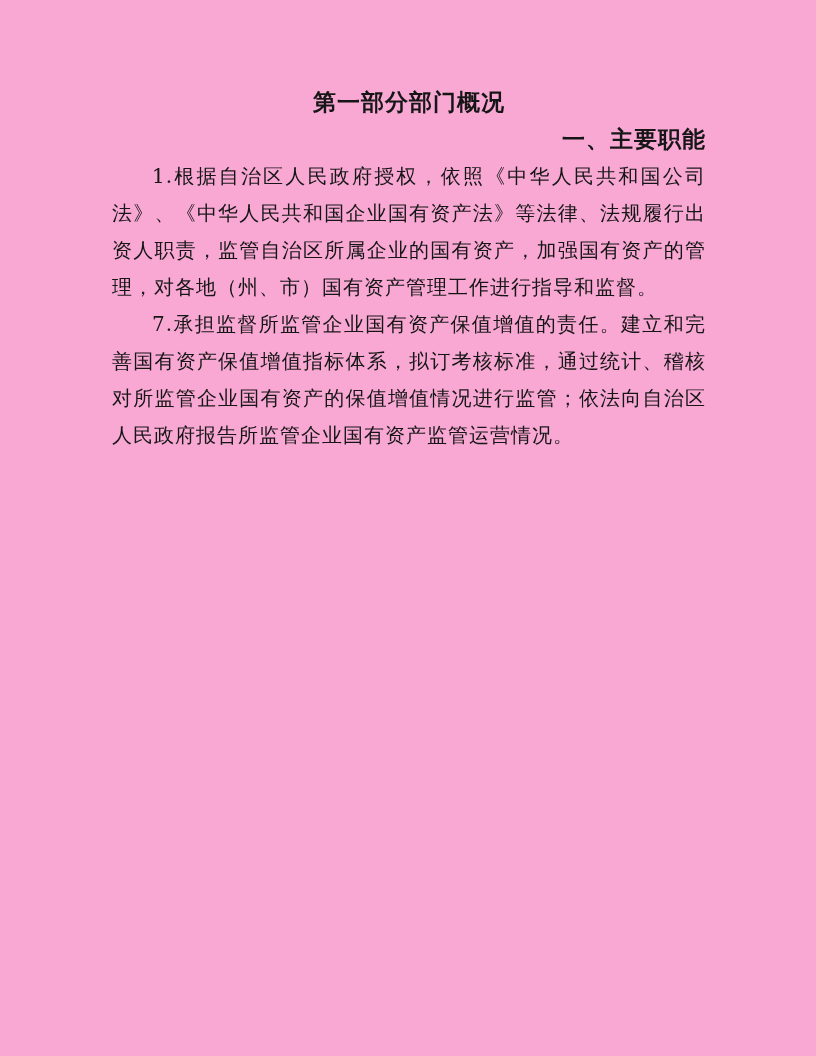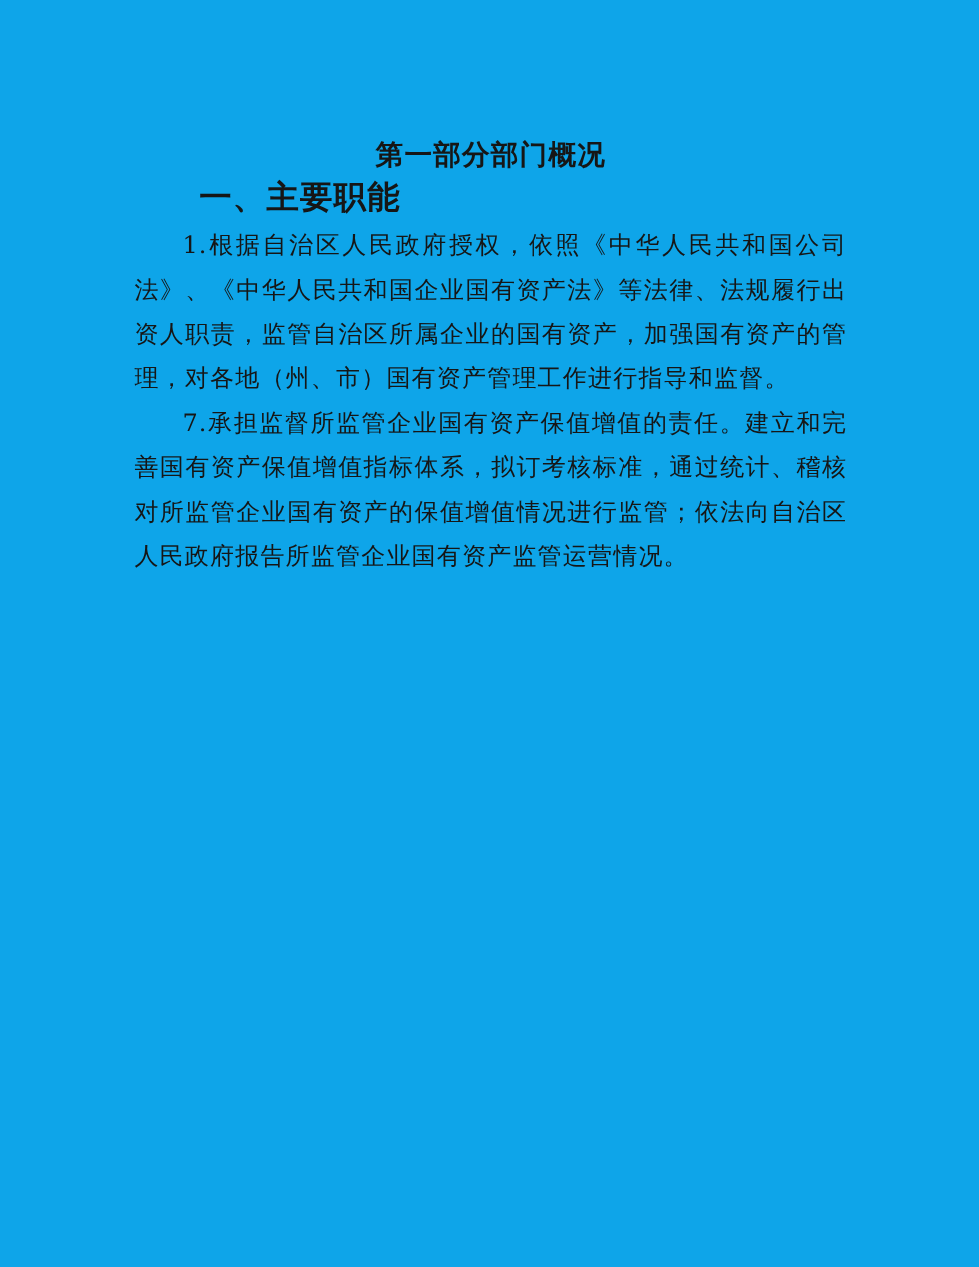--- a/index.html
+++ b/index.html
@@ -6,42 +6,43 @@
     margin: 0;
     padding: 0;
     background: #ffffff;
   }
   .page {
     position: relative;
     width: 816px;
     height: 1056px;
     box-sizing: border-box;
     margin: 0 auto;
-    background: #0ea5e9;
+    background: #f9a8d4;
     color: #161616;
-    padding: 112px 110px 0 112px;
+    padding: 84px 110px 0 112px;
     overflow: hidden;
   }
   .doc-title {
     font-family: "DejaVu Sans", "Liberation Sans", sans-serif;
     font-weight: 700;
     font-size: 23px;
     line-height: 37px;
     letter-spacing: 1px;
     text-align: center;
     margin: 0;
   }
   .section-heading {
-    font-family: Liberation Mono, monospace;
+    font-family: Liberation Serif, serif;
     font-weight: 700;
-    font-size: 27px;
+    font-size: 23px;
     line-height: 37px;
     letter-spacing: 1px;
     text-indent: 2em;
     margin: 0;
+    text-align: right;
   }
   .body-paragraph {
     font-family: "DejaVu Serif", "Liberation Serif", serif;
     font-size: 20px;
     line-height: 37px;
     letter-spacing: 1px;
     text-align: justify;
     text-justify: inter-character;
     text-indent: 2em;
     margin: 0;

